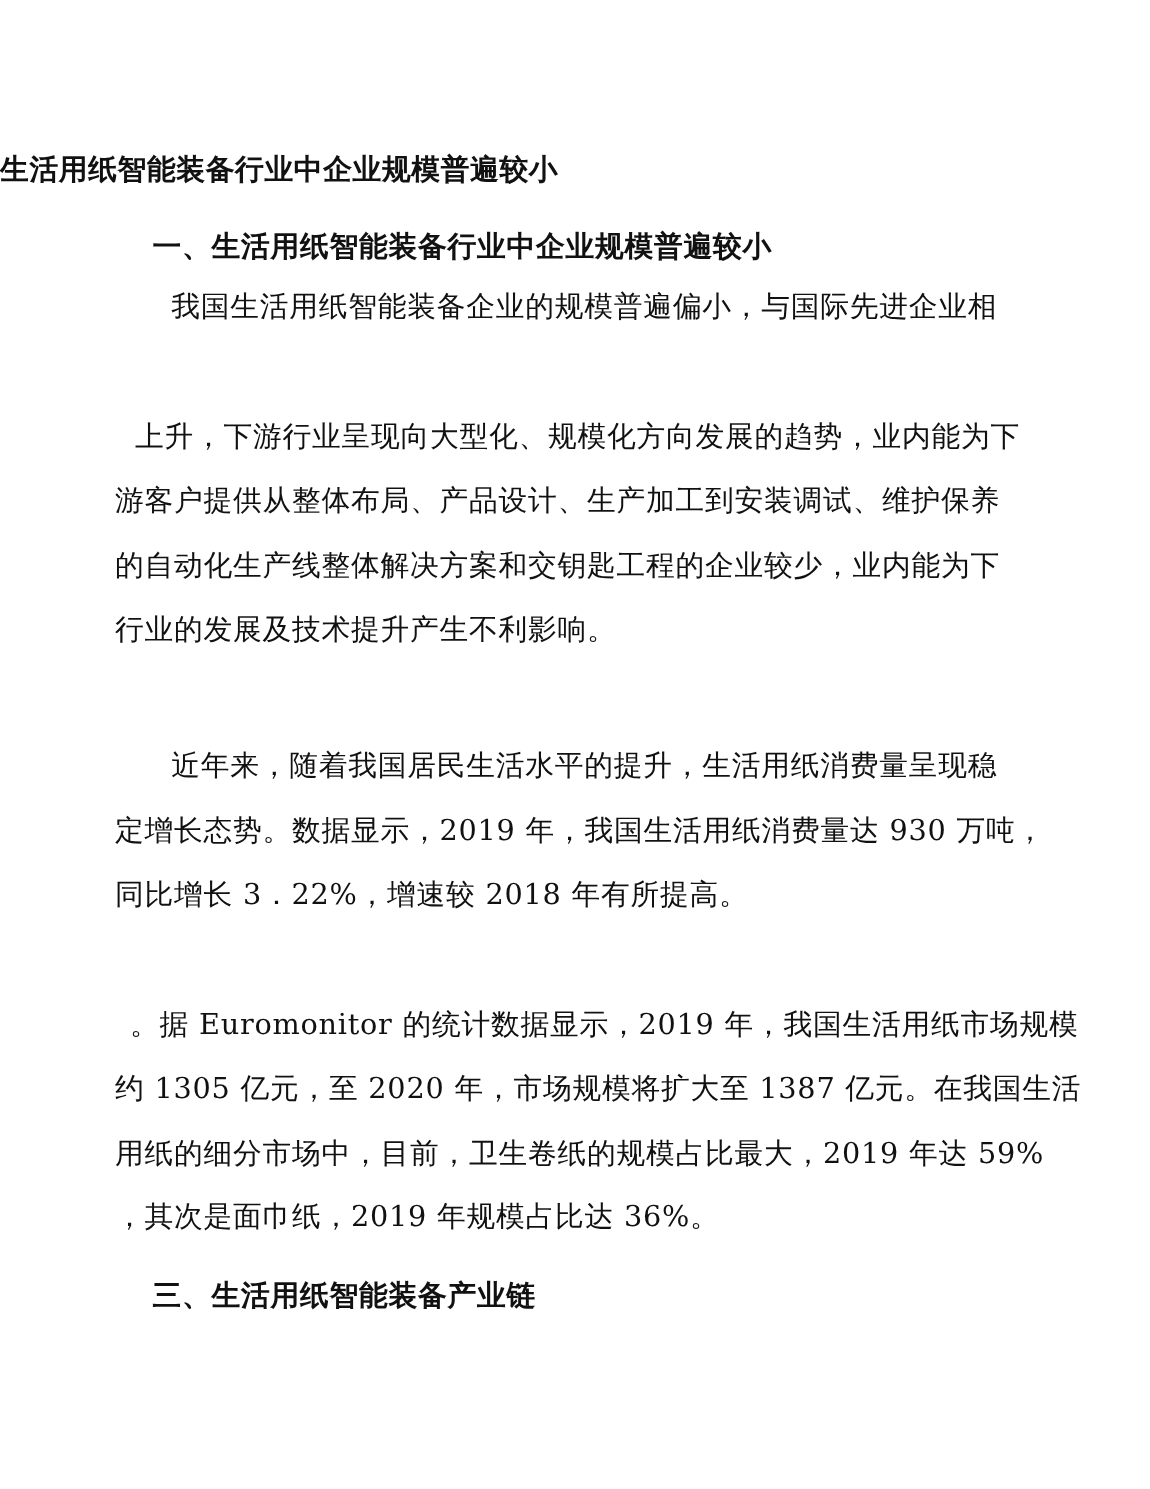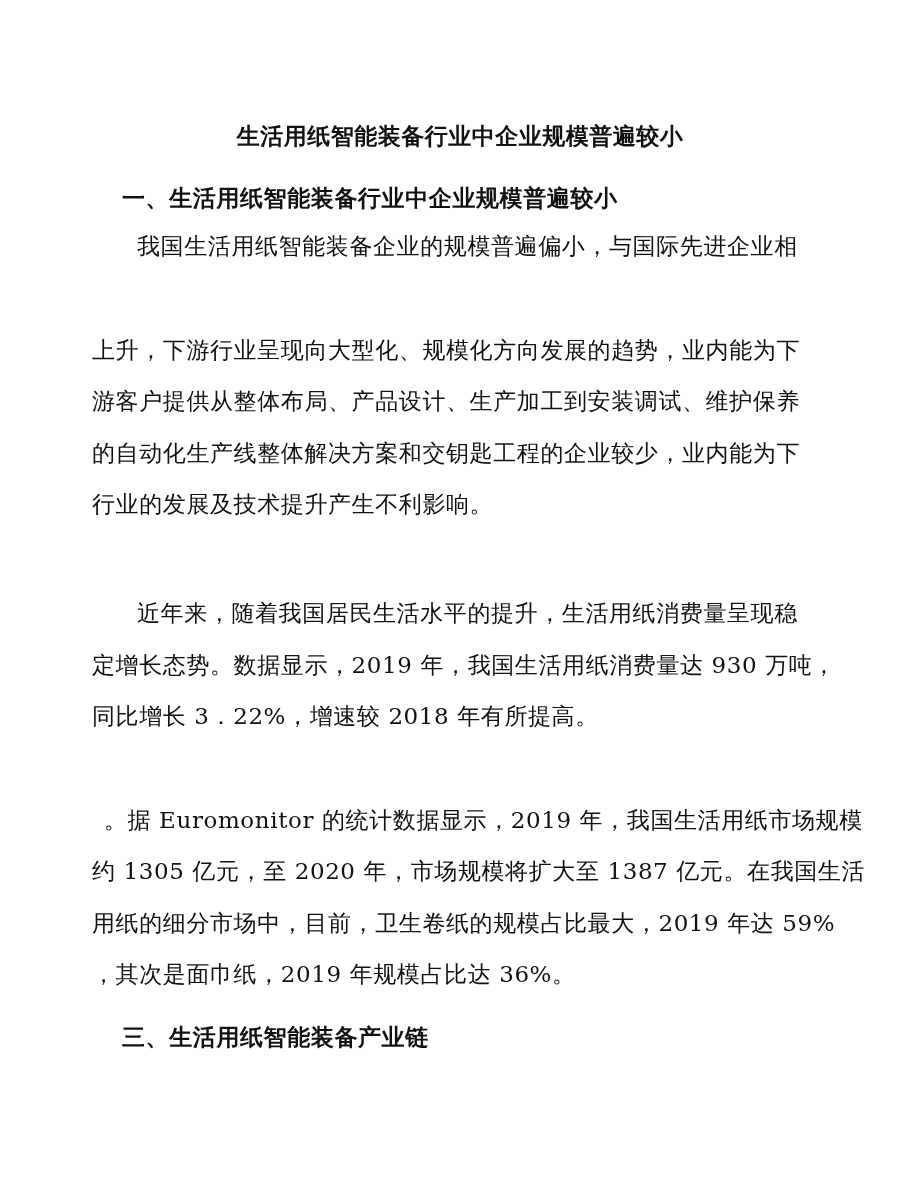--- a/index.html
+++ b/index.html
@@ -28,21 +28,20 @@
     width: 740px;
     font-size: 23px;
     line-height: 30px;
     white-space: nowrap;
     letter-spacing: 0.6px;
   }
   .title {
     position: absolute;
     left: 0;
     width: 920px;
-    text-align: center;
     top: 120px;
     font-size: 23px;
     line-height: 32px;
     font-weight: bold;
     letter-spacing: 0.5px;
   }
   .heading {
     font-weight: bold;
     font-size: 23px;
     left: 122px;
@@ -52,21 +51,21 @@
 </head>
 <body>
 
 <div class="page">
 
   <div class="title">生活用纸智能装备行业中企业规模普遍较小</div>
 
   <div class="line heading" style="top:183px;">一、生活用纸智能装备行业中企业规模普遍较小</div>
 
   <div class="line indent" style="top:231px;">我国生活用纸智能装备企业的规模普遍偏小，与国际先进企业相</div>
-  <div class="line" style="top:335px;">上升，下游行业呈现向大型化、规模化方向发展的趋势，业内能为下</div>
+  <div class="line" style="top:335px;text-align:center;">上升，下游行业呈现向大型化、规模化方向发展的趋势，业内能为下</div>
   <div class="line" style="top:386px;">游客户提供从整体布局、产品设计、生产加工到安装调试、维护保养</div>
   <div class="line" style="top:438px;">的自动化生产线整体解决方案和交钥匙工程的企业较少，业内能为下</div>
   <div class="line" style="top:489px;">行业的发展及技术提升产生不利影响。</div>
 
 
   <div class="line indent" style="top:598px;">近年来，随着我国居民生活水平的提升，生活用纸消费量呈现稳</div>
   <div class="line" style="top:650px;">定增长态势。数据显示，2019 年，我国生活用纸消费量达 930 万吨，</div>
   <div class="line" style="top:701px;">同比增长 3．22%，增速较 2018 年有所提高。</div>
 
   <div class="line" style="top:805px;margin-left:12px;">。据 Euromonitor 的统计数据显示，2019 年，我国生活用纸市场规模</div>

